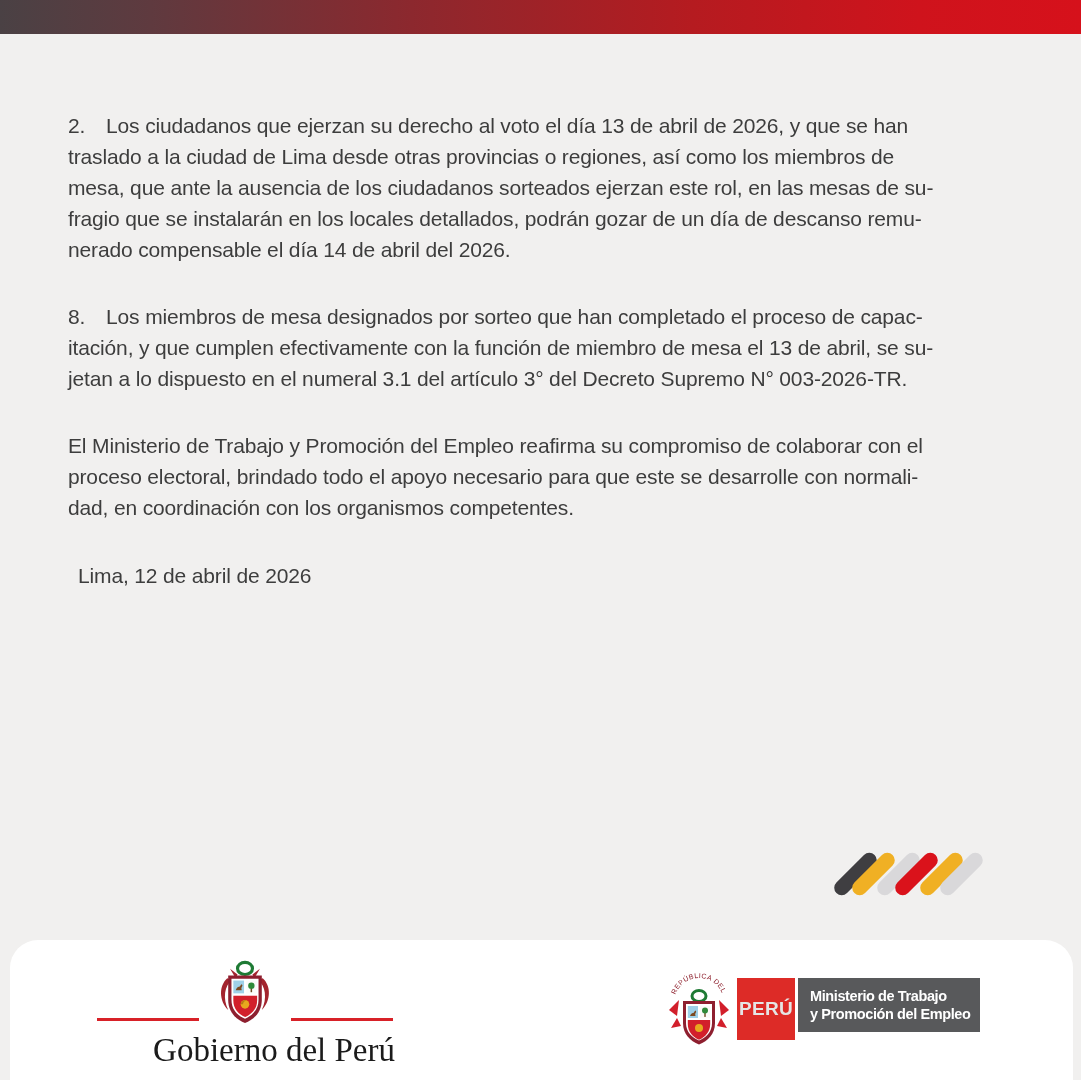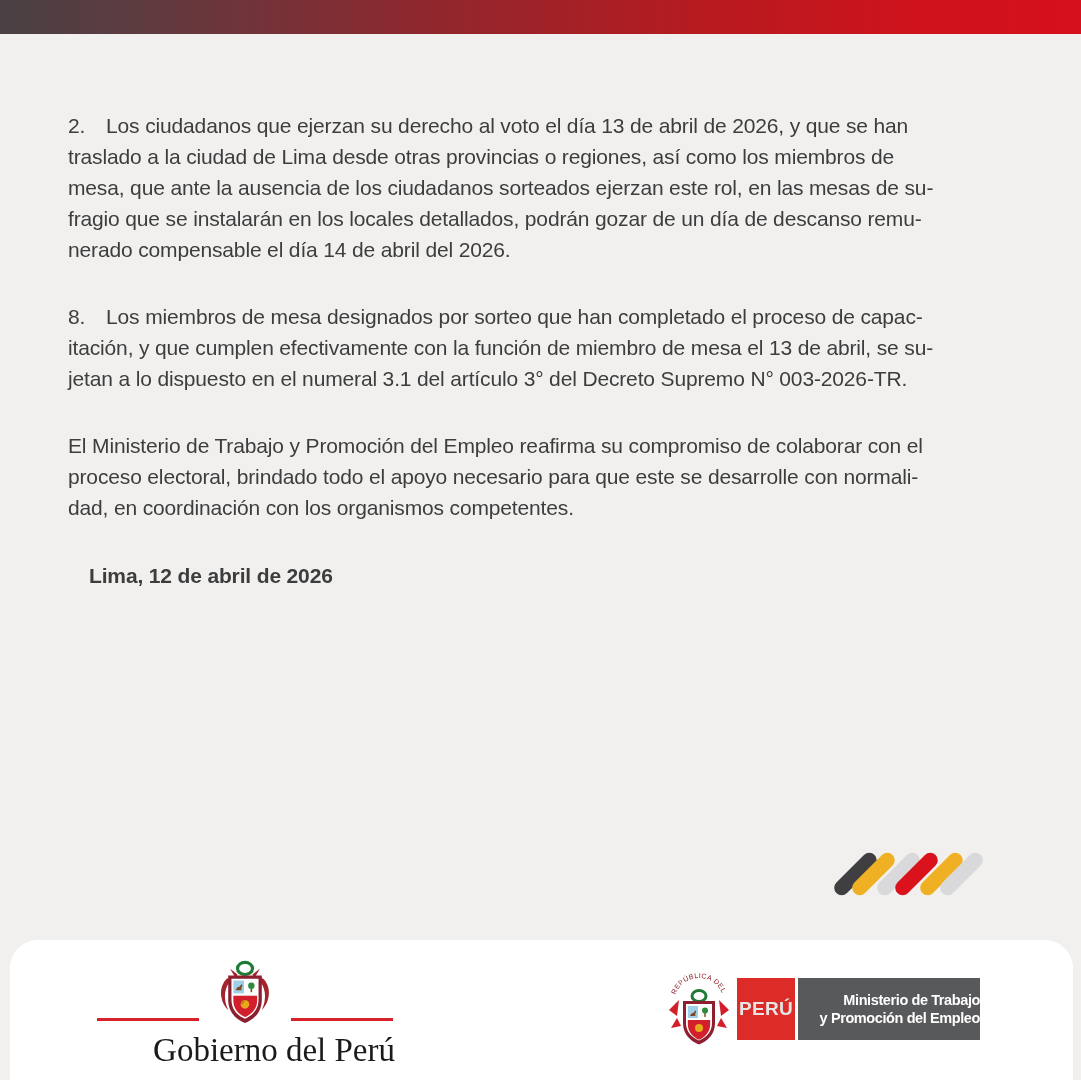--- a/index.html
+++ b/index.html
@@ -17,21 +17,21 @@
     background:linear-gradient(90deg,#4a4144 0%,#5f3a3f 14%,#8c282e 38%,#b51b20 64%,#cf131c 85%,#d6111b 100%);
   }
 
   
   .doc {
     position:absolute; left:68px; top:110px; width:985px;
     color:#3d3d3d; font-size:21px; line-height:31px; letter-spacing:-0.15px;
   }
   .para { white-space:pre-line; margin:0 0 36px 0; }
   .para.last { margin-bottom:37px; }
-  .dateline { white-space:pre-line; margin:14px; padding-left:7px;font-weight:bold; }
+  .dateline { white-space:pre-line; margin:3px; padding-left:7px; }
 
   
   .slashes { position:absolute; left:843px; top:847px; width:150px; height:54px; }
   .slash {
     position:absolute; top:0; width:15px; height:54px; border-radius:9px;
     transform:rotate(45deg);
   }
   .slash.s1 { left:5px; }
   .slash.s2 { left:23px; }
   .slash.s3 { left:48px; }
@@ -59,22 +59,22 @@
 
   
   .min-logo { position:absolute; left:645px; top:30px; width:330px; height:85px; }
   .min-arms { position:absolute; left:8px; top:0; width:72px; height:80px; }
   .peru-box {
     position:absolute; left:82px; top:8px; width:58px; height:62px;
     display:flex; align-items:center; justify-content:center;
   }
   .peru-box span { color:#e5e5e5; font-size:19px; font-weight:bold; letter-spacing:0.3px; }
   .ministry-box {
-    position:absolute; left:143px; top:8px; width:182px; height:62px;
-    display:flex; flex-direction:column; justify-content:center; text-align:right;
+    position:absolute; left:143px; top:8px; width:182px; height:54px;
+    display:flex; flex-direction:column; justify-content:center; padding-left:12px;
   }
   .ministry-box .ln {
     color:#ffffff; font-size:14.5px; font-weight:bold; letter-spacing:-0.4px; line-height:18px;
     white-space:nowrap;
   }
 </style>
 </head>
 <body>
 
 <div class="canvas">

